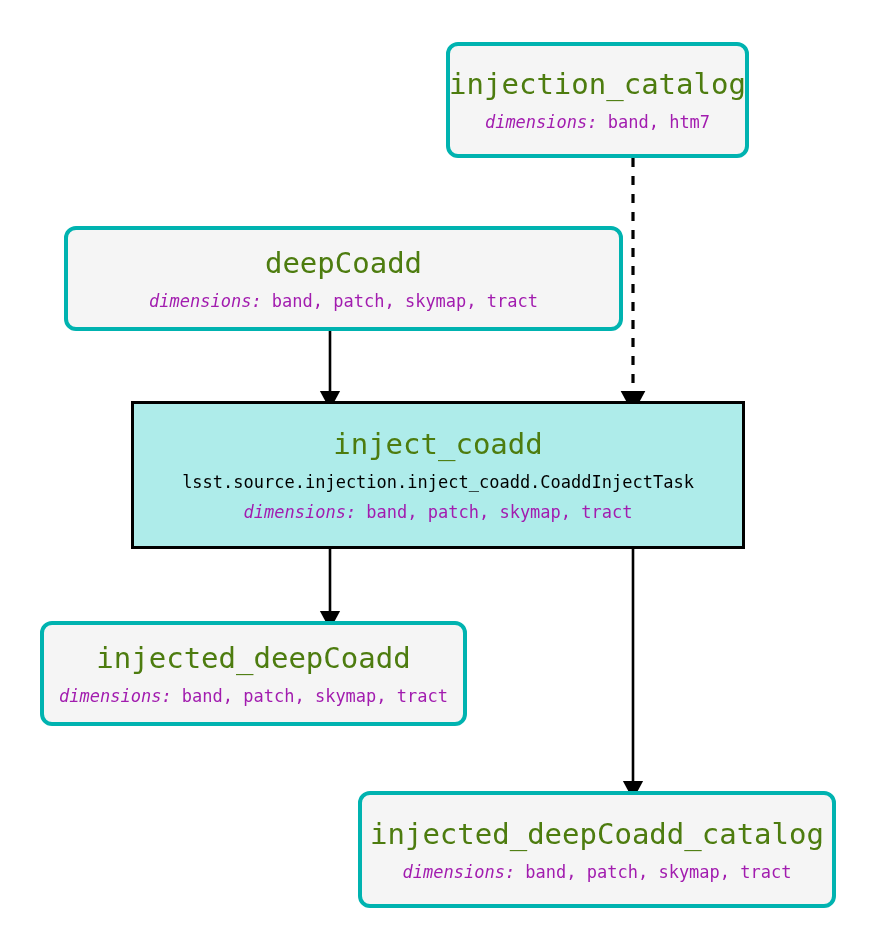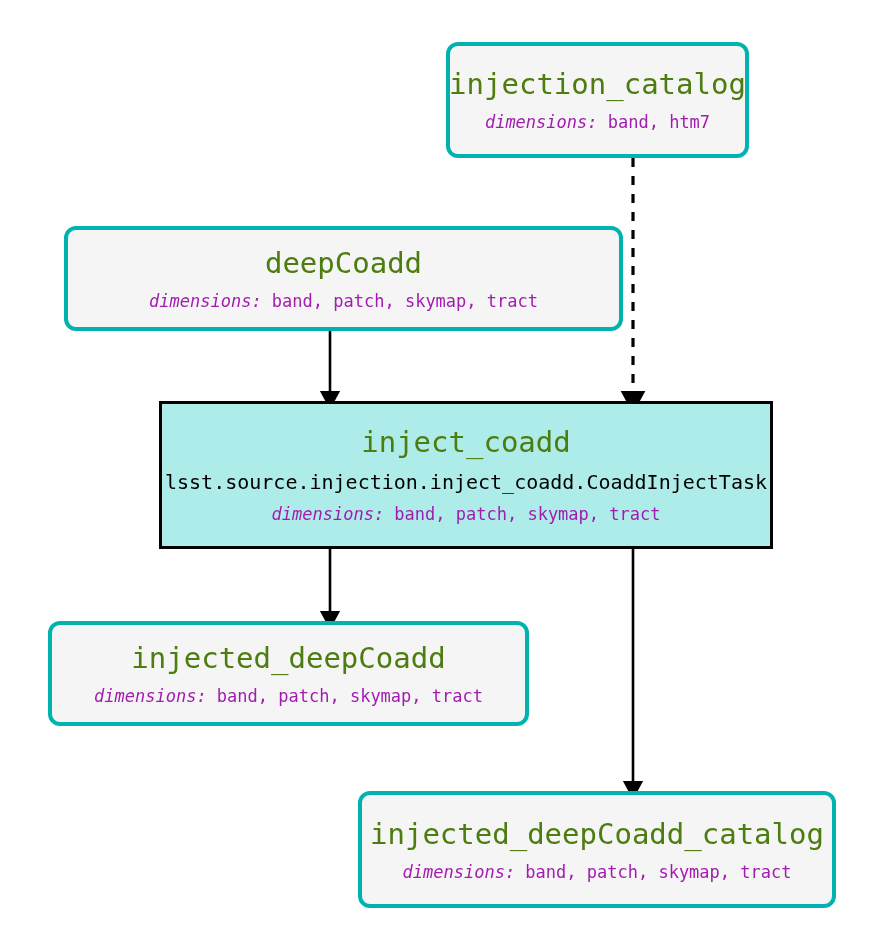--- a/index.html
+++ b/index.html
@@ -55,21 +55,21 @@
     font-weight: normal;
     font-size: 29px;
     color: #4d7c0f;
     letter-spacing: 0px;
     line-height: 1.2;
     white-space: nowrap;
   }
   .node-classname {
     font-family: "DejaVu Sans Mono", monospace;
     font-weight: normal;
-    font-size: 20px;
+    font-size: 17px;
     color: #000000;
     line-height: 1.2;
     white-space: nowrap;
     margin-top: 10px;
   }
   .node-dims {
     font-family: "DejaVu Sans Mono", monospace;
     font-size: 17px;
     color: #a21caf;
     line-height: 1.2;
@@ -79,22 +79,22 @@
   .node-dims .dims-key {
     font-style: italic;
   }
   .node-dims .dims-val {
     font-style: normal;
   }
 
   
   #node-injection-catalog      { left: 446px; top: 42px;  width: 303px; height: 116px; }
   #node-deep-coadd             { left: 48px;  top: 226px; width: 559px; height: 105px; margin-left: 16px; }
-  #node-inject-coadd           { left: 131px; top: 401px; width: 614px; height: 148px; margin-left: 28px; }
-  #node-injected-deep-coadd    { left: 48px;  top: 621px; width: 481px; height: 105px; }
+  #node-inject-coadd           { left: 131px; top: 401px; width: 614px; height: 148px; }
+  #node-injected-deep-coadd    { left: 40px;  top: 621px; width: 427px; height: 105px; }
   #node-injected-catalog       { left: 358px; top: 791px; width: 478px; height: 117px; text-align: right; }
 </style>
 </head>
 <body>
 
 <div id="canvas">
 
   <svg id="edge-layer" width="882" height="952" viewBox="0 0 882 952" xmlns="http://www.w3.org/2000/svg">
     <defs>
       <marker id="arrowhead" markerWidth="9" markerHeight="9" refX="0.4" refY="4.5" orient="auto" markerUnits="strokeWidth">

